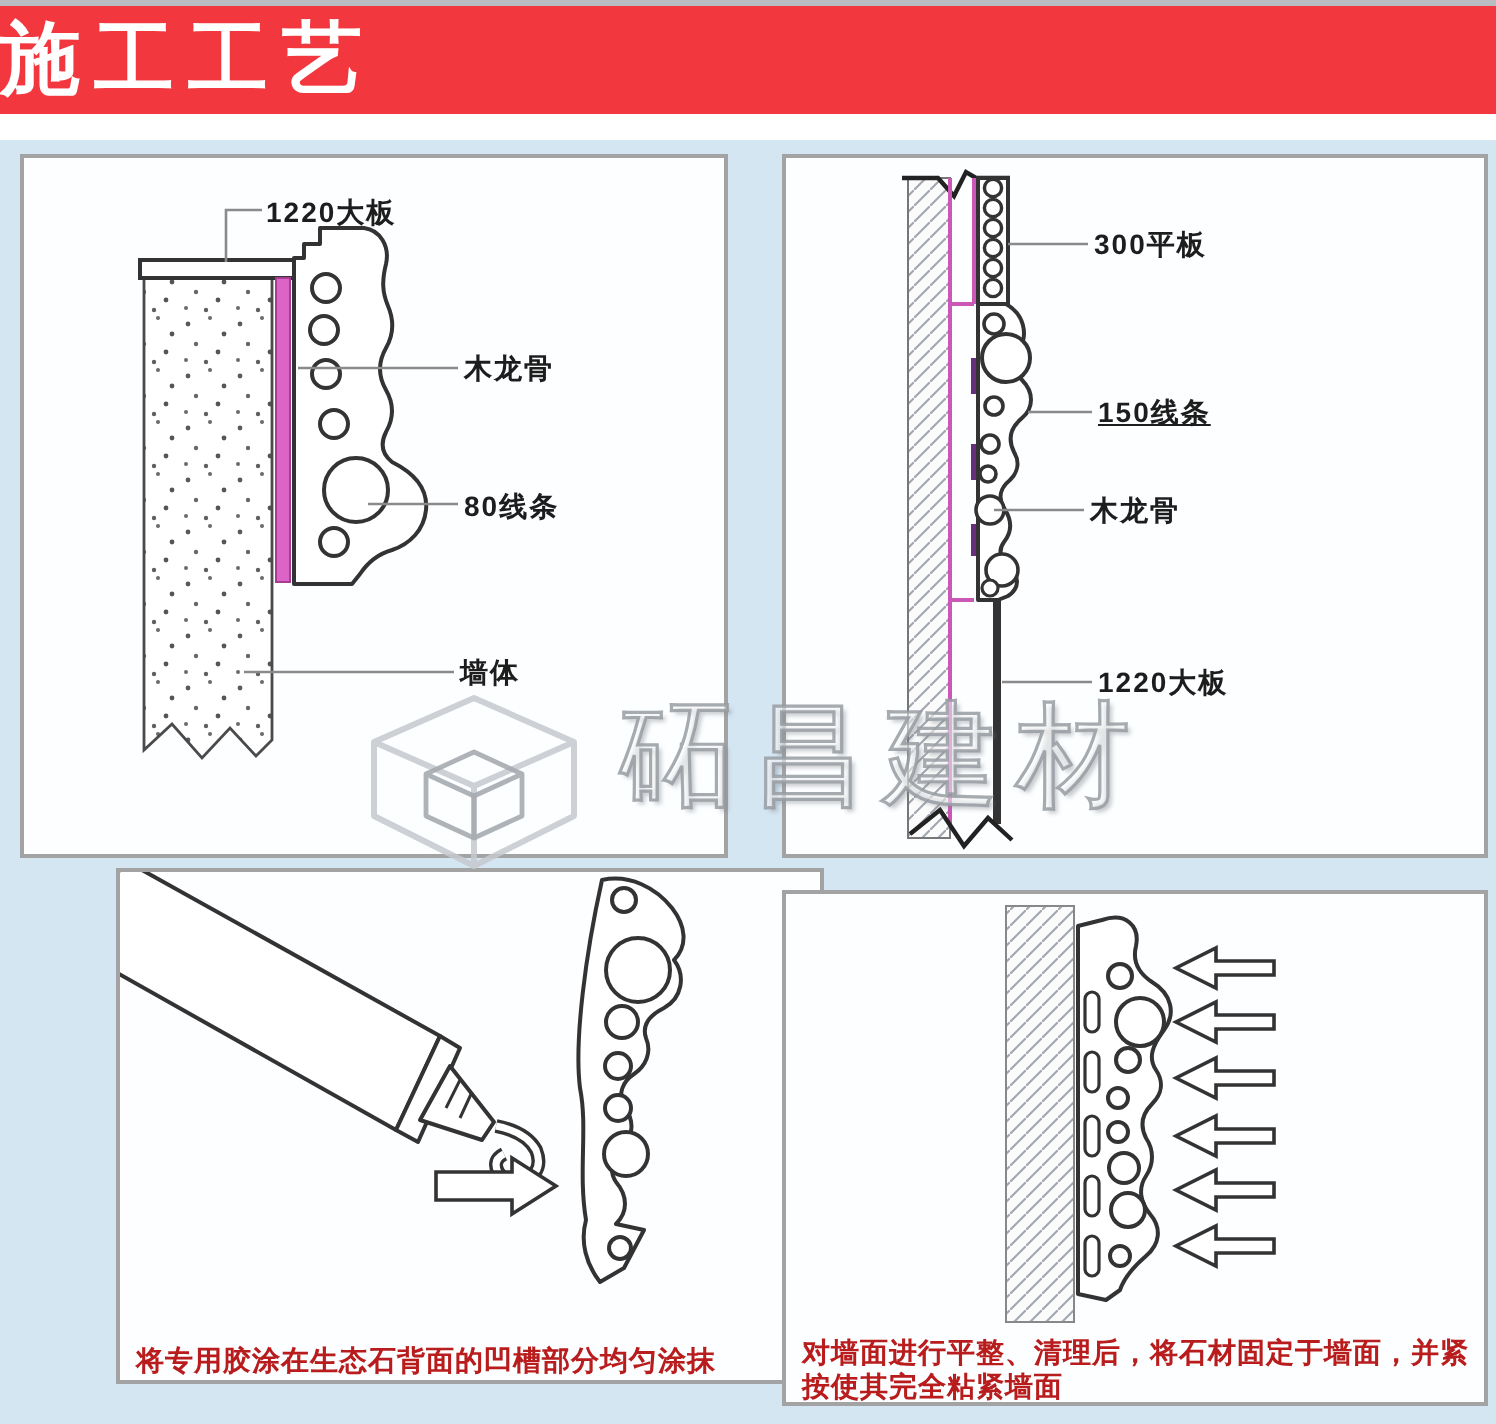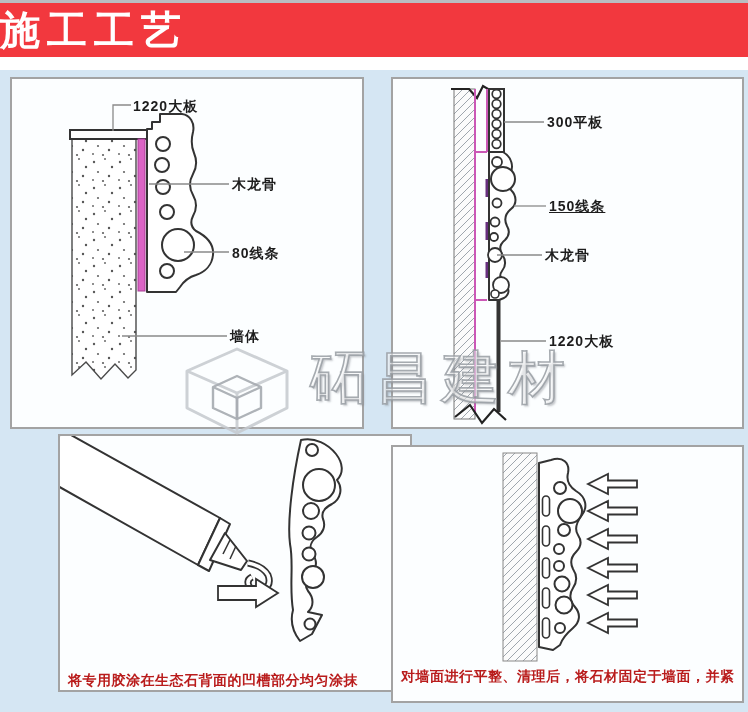--- a/index.html
+++ b/index.html
@@ -275,20 +275,21 @@
         <polygon points="244,33.5 215,33.5 215,27 195,37 215,47 215,40.5 244,40.5"></polygon>
         <polygon points="244,60.5 215,60.5 215,54 195,64 215,74 215,67.5 244,67.5"></polygon>
         <polygon points="244,88.5 215,88.5 215,82 195,92 215,102 215,95.5 244,95.5"></polygon>
         <polygon points="244,117.5 215,117.5 215,111 195,121 215,131 215,124.5 244,124.5"></polygon>
         <polygon points="244,144.5 215,144.5 215,138 195,148 215,158 215,151.5 244,151.5"></polygon>
         <polygon points="244,172.5 215,172.5 215,166 195,176 215,186 215,179.5 244,179.5"></polygon>
       </g>
     </svg>
     <div class="caption" style="left:8px;top:221px;">
       <div>对墙面进行平整、清理后，将石材固定于墙面，并紧</div>
+      <div>按使其完全粘紧墙面</div>
     </div>
   </div>
 
   <div id="watermark">
     <svg class="wm-cube" width="112" height="90" viewBox="0 0 112 90">
       <g fill="none" stroke="#c6cacf" stroke-width="3" stroke-linejoin="round" opacity="0.95">
         <path d="M56,3 L106,25 L106,62 L56,87 L6,62 L6,25 Z"></path>
         <path d="M6,25 L56,47 L106,25"></path>
         <path d="M56,47 L56,87"></path>
       </g>

